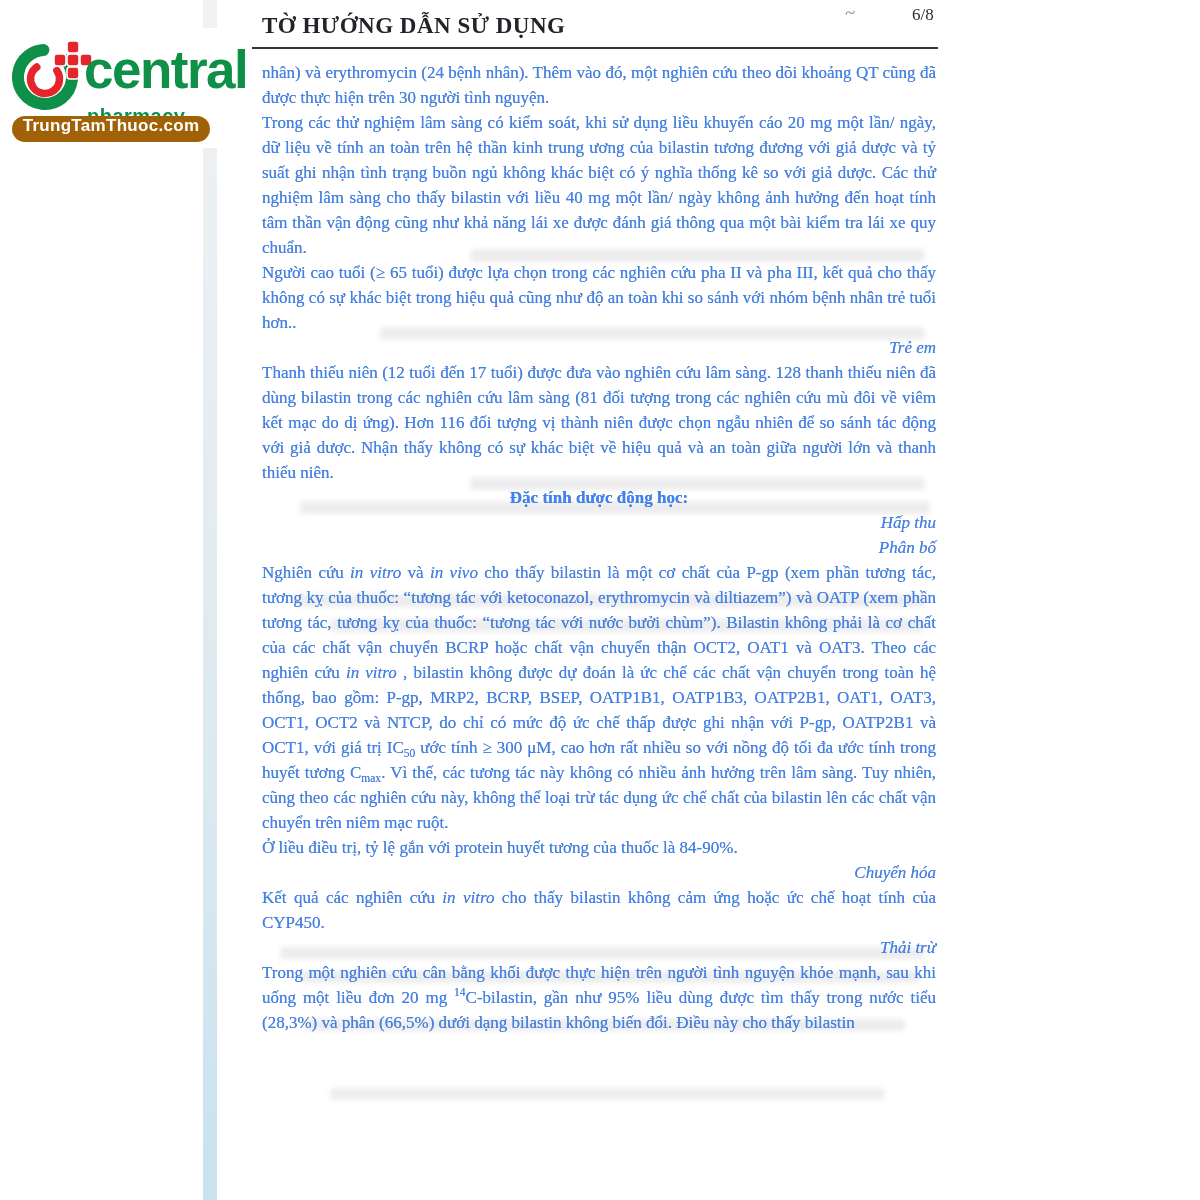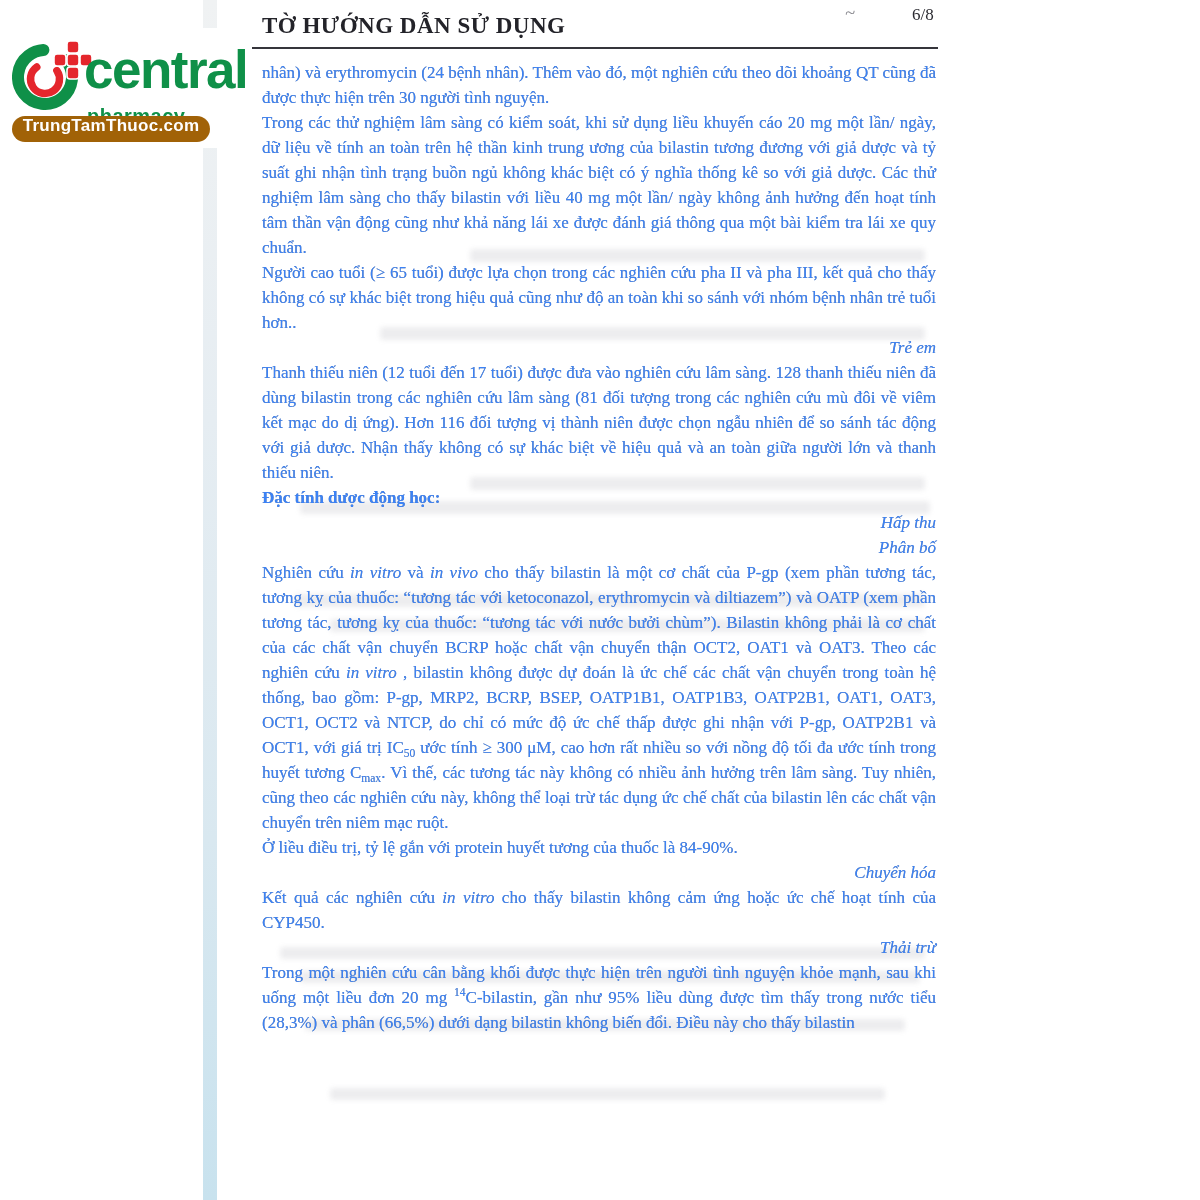--- a/index.html
+++ b/index.html
@@ -43,21 +43,21 @@
   .title-rule{position:absolute;left:252px;top:47px;width:686px;height:2px;background:#35353b;}
   
   .content{
     position:absolute;left:262px;top:60px;width:674px;
     font-size:17px;line-height:25px;color:#3b82f6;text-align:justify;
     text-shadow:0 0 .4px rgba(42,42,48,.55);
     z-index:2;
   }
   .content p{margin:0;}
   .content p.italic-heading{font-style:italic;text-align:right;}
-  .content p.bold-heading{font-weight:700;text-align:left;}
+  .content p.bold-heading{font-weight:700;text-align:center;}
   sub,sup{font-size:68%;line-height:0;}
   em{font-style:italic;}
   
   .smudge{
     position:absolute;background:rgba(125,131,142,.14);
     filter:blur(2.5px);border-radius:4px;z-index:1;
   }
 </style>
 </head>
 <body>

